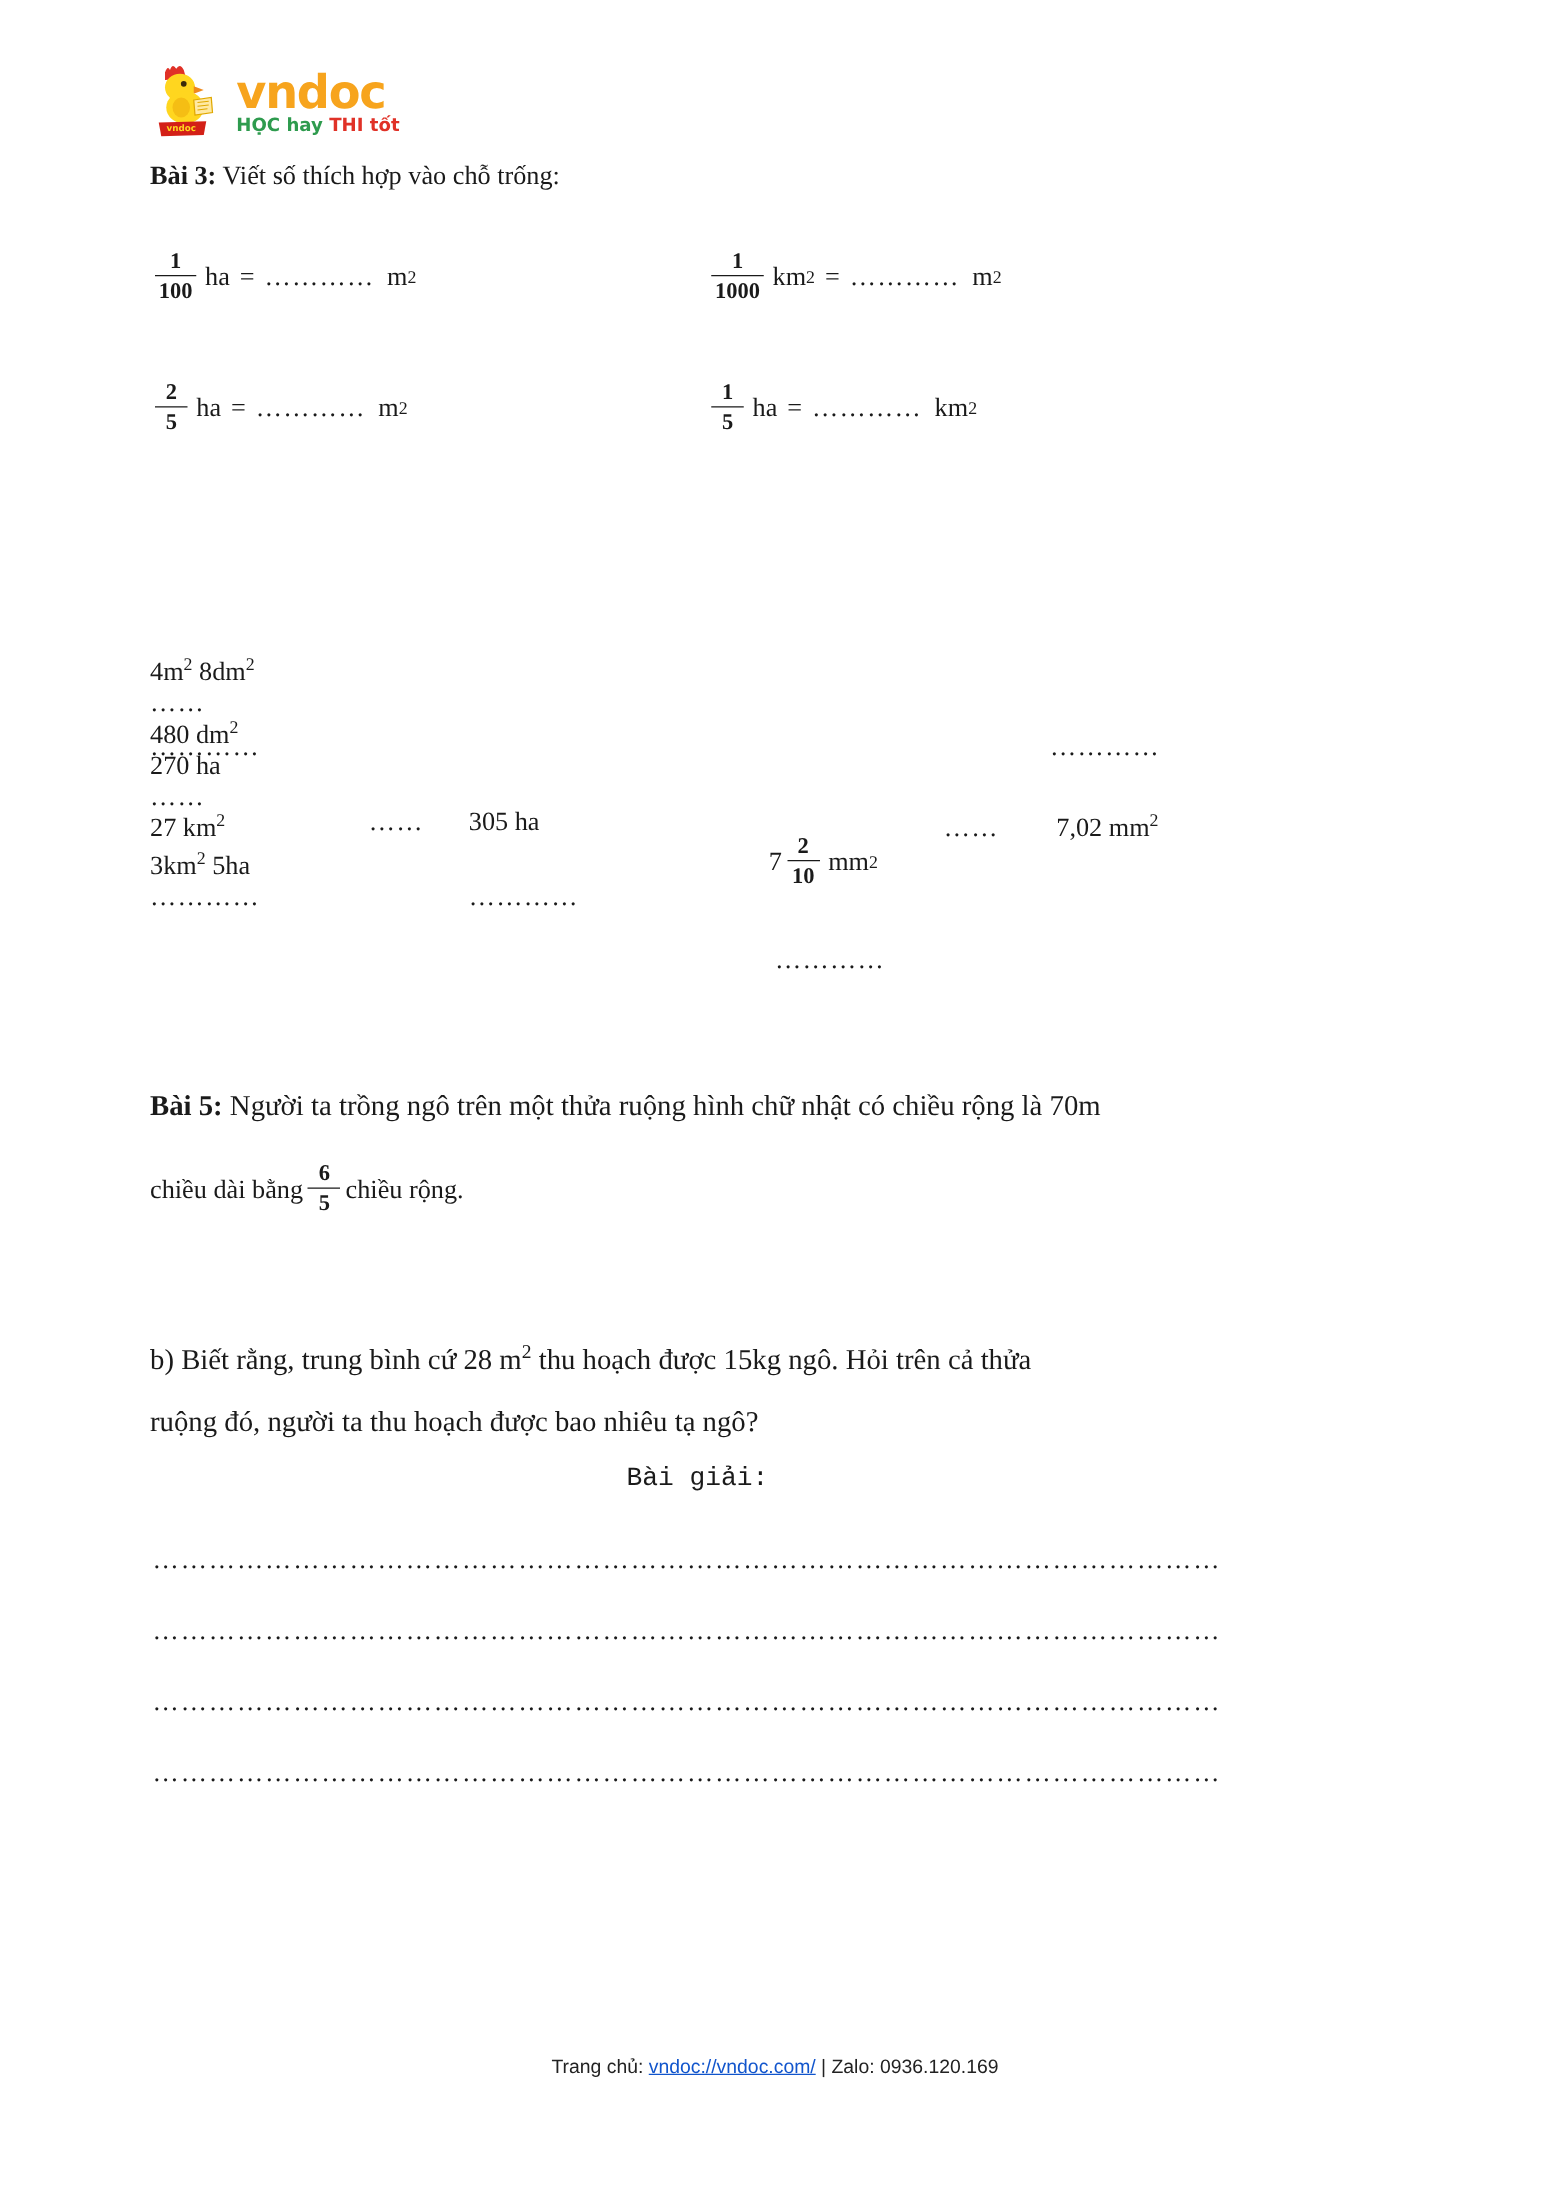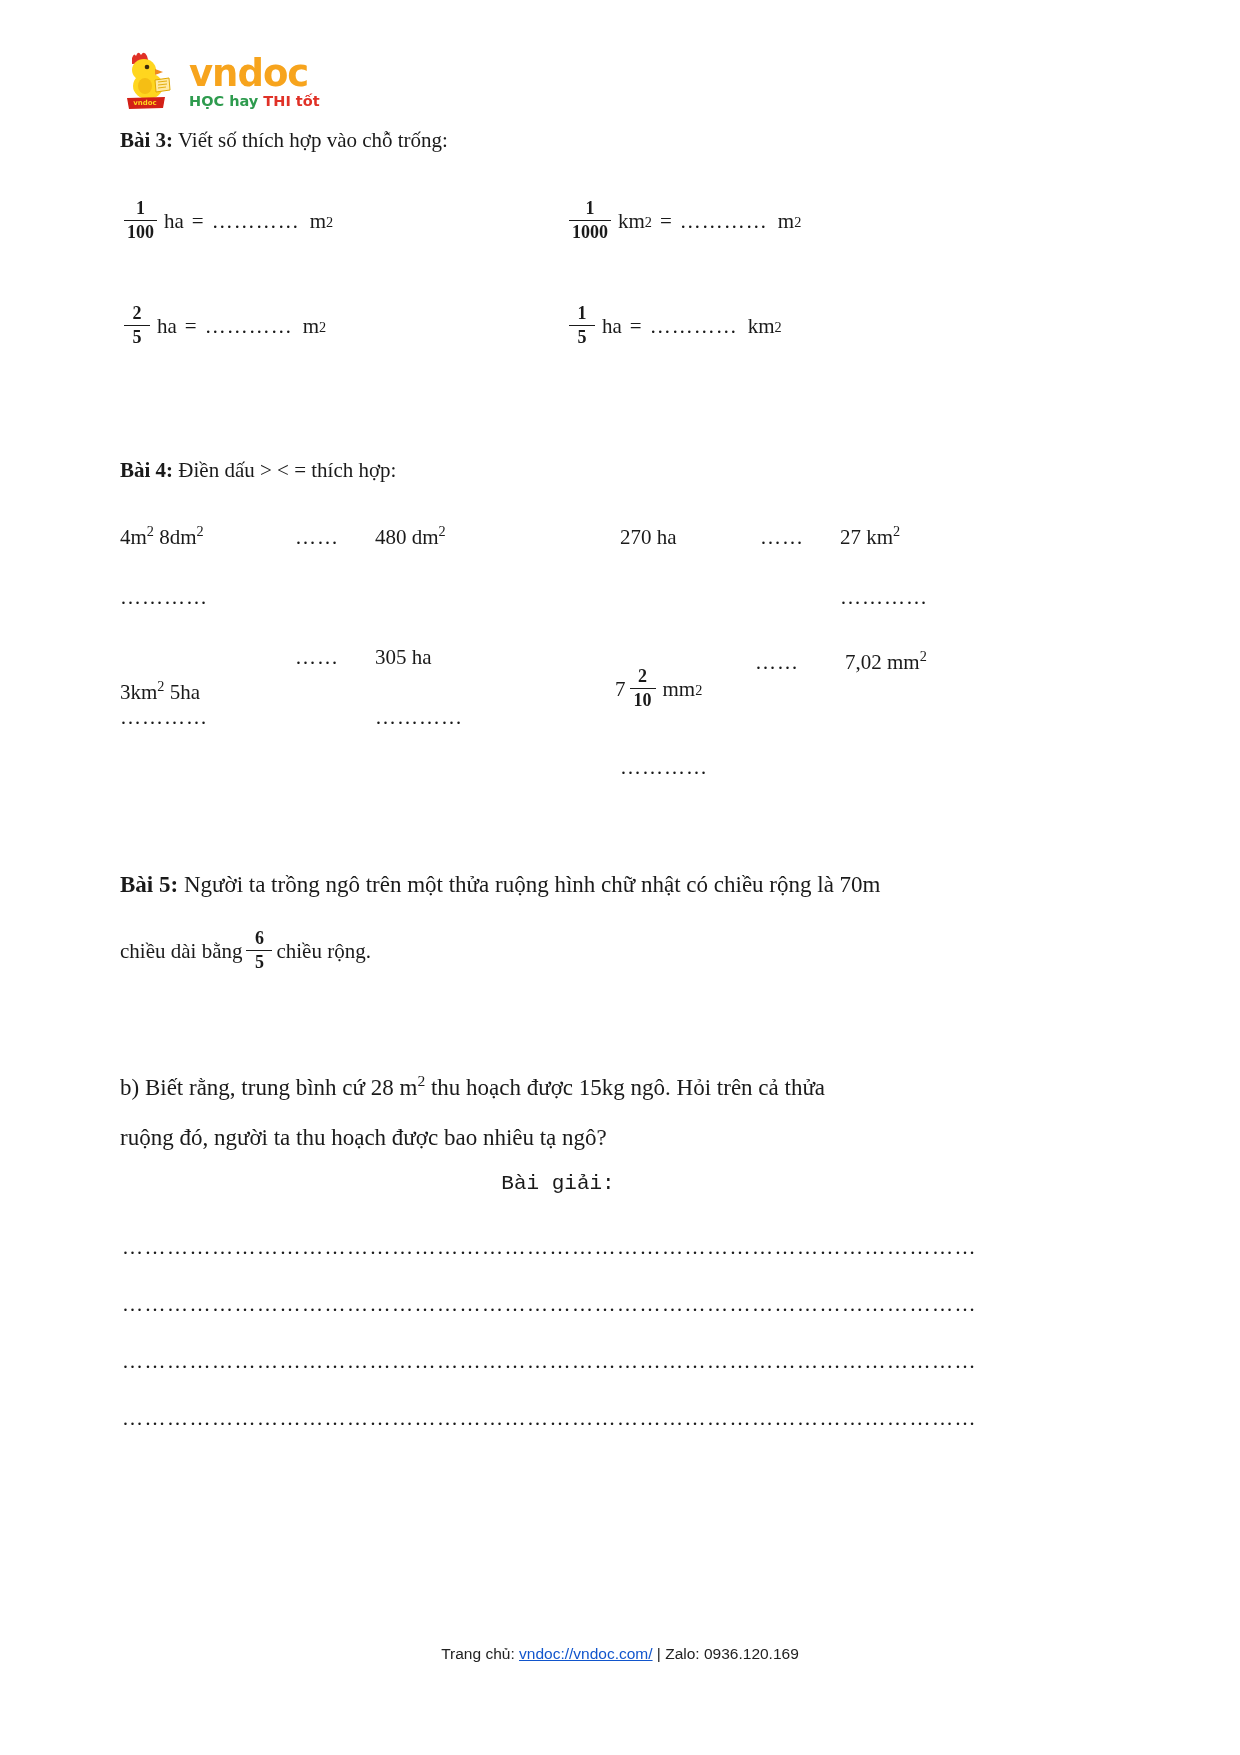--- a/index.html
+++ b/index.html
@@ -241,29 +241,23 @@
         <span class="den">5</span>
       </span>
       <span class="unit">ha</span>
       <span class="eq">=</span>
       <span class="dots">…………</span>
       <span style="margin-left:10px;">km</span>
         <span class="sup">2</span>
     </div>
   </div>
 
-  <div style="position:absolute; left:120px; top:455px; width:880px;">
-    <div class="q-head">
-      <b>Bài 4:</b>
-      <span>Điền dấu &gt; &lt; = thích hợp:</span>
-    </div>
-  </div>
 
   <div style="position:absolute; left:120px; top:525px; width:900px; font-size:21px;">
-    <div style="display:flex;">
+    <div style="display:flex;flex-direction:column;">
       <div style="width:175px;">
         <span>4m</span><span class="sup">2</span><span> 8dm</span><span class="sup">2</span>
       </div>
       <div style="width:80px;" class="dots">……</div>
       <div style="width:245px;">
         <span>480 dm</span><span class="sup">2</span>
       </div>
       <div style="width:140px;">
         <span>270 ha</span>
       </div>

